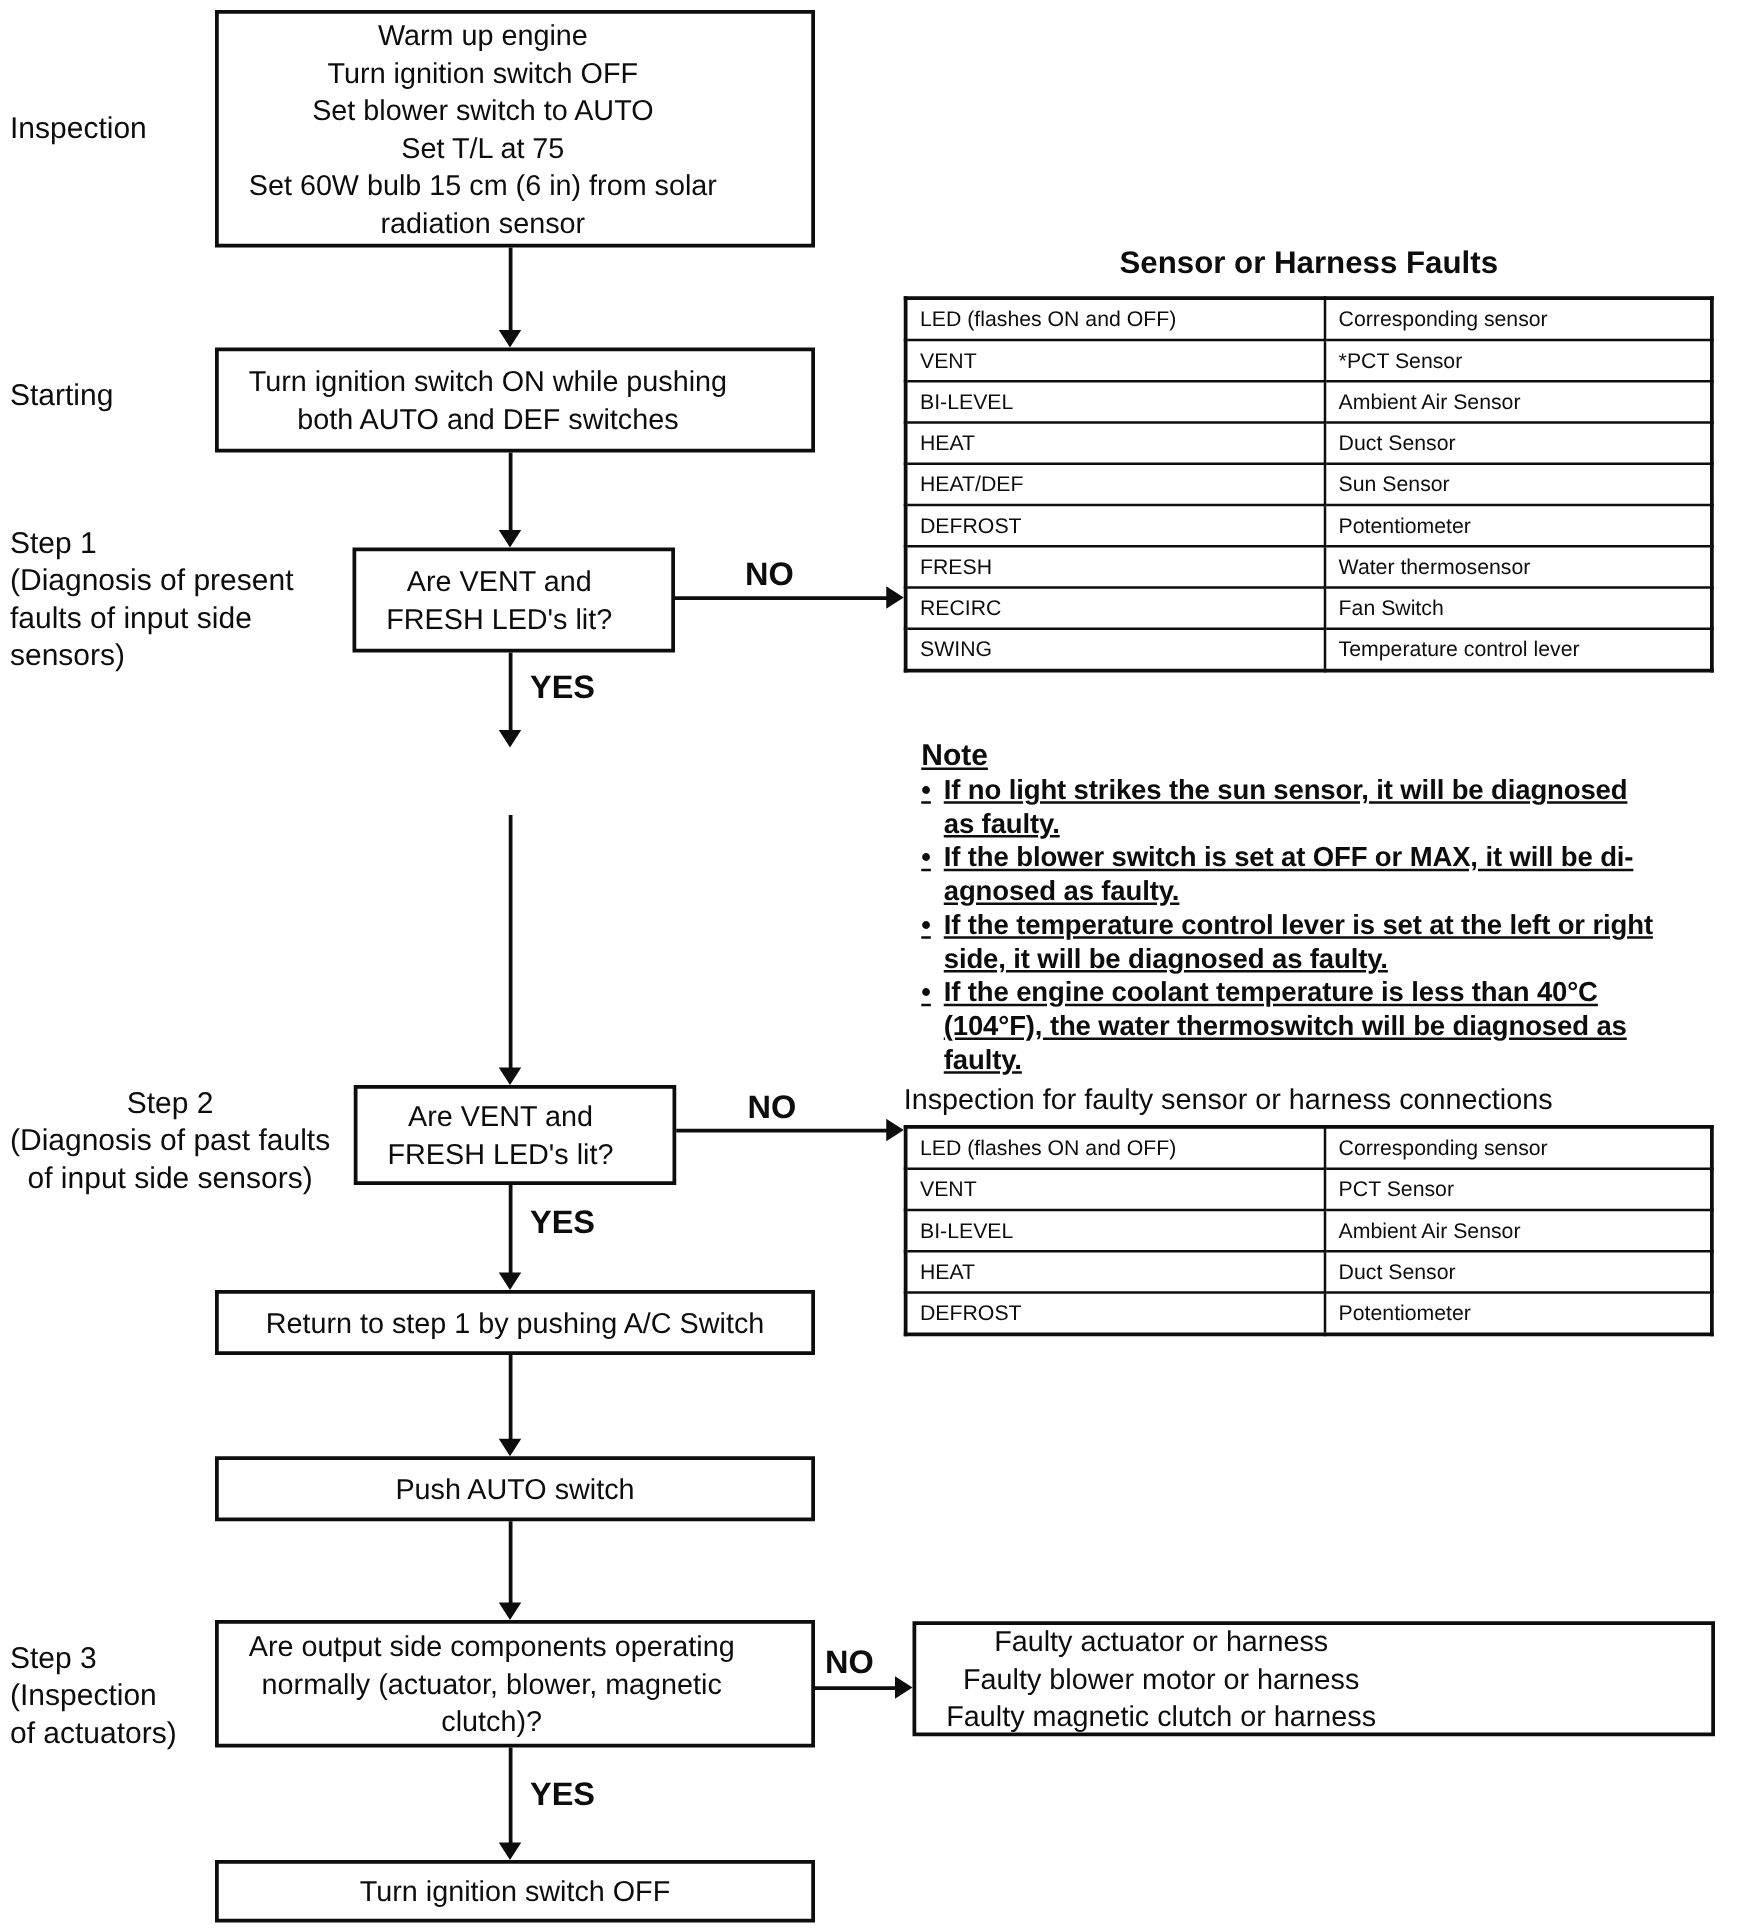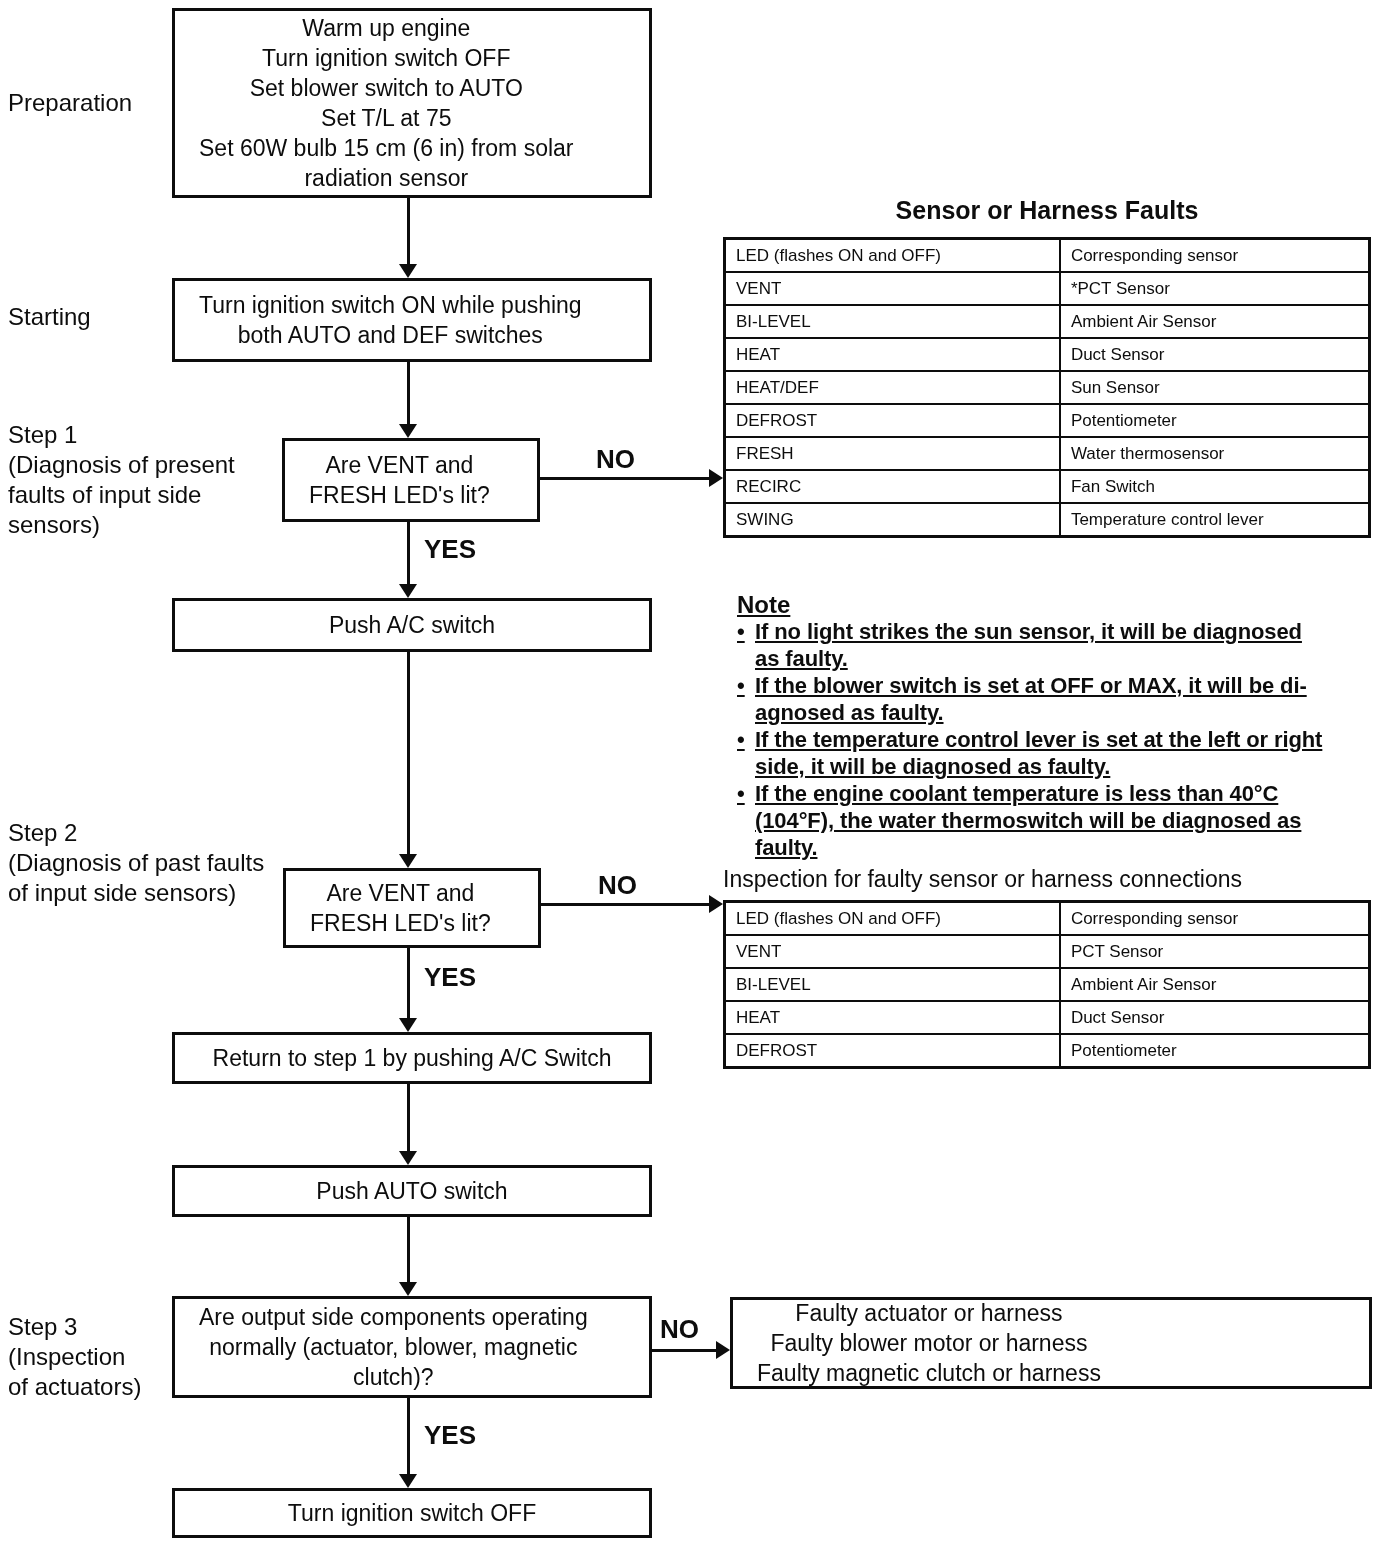--- a/index.html
+++ b/index.html
@@ -68,47 +68,46 @@
   .bullet-text{
     font-weight:bold;font-size:22px;line-height:27px;
     white-space:pre-line;letter-spacing:-0.1px;
   }
 </style>
 </head>
 <body>
 
 <div id="canvas">
 
-  <div class="side-label" style="top:88px;">Preparation</div>
+  <div class="side-label" style="top:88px;">Inspection</div>
   <div class="side-label" style="top:302px;">Starting</div>
   <div class="side-label" style="top:420px;">Step 1
 (Diagnosis of present
 faults of input side
 sensors)</div>
-  <div class="side-label" style="top:818px;">Step 2
+  <div class="side-label" style="top:868px;text-align:center;">Step 2
 (Diagnosis of past faults
 of input side sensors)</div>
   <div class="side-label" style="top:1312px;">Step 3
 (Inspection
 of actuators)</div>
 
   <div class="flowbox lefttext" style="left:172px;top:8px;width:480px;height:190px;">Warm up engine
 Turn ignition switch OFF
 Set blower switch to AUTO
 Set T/L at 75
 Set 60W bulb 15 cm (6 in) from solar
 radiation sensor</div>
 
   <div class="flowbox lefttext" style="left:172px;top:278px;width:480px;height:84px;">Turn ignition switch ON while pushing
 both AUTO and DEF switches</div>
 
   <div class="flowbox lefttext" style="left:282px;top:438px;width:258px;height:84px;">Are VENT and
 FRESH LED's lit?</div>
 
-  <div class="flowbox centered" style="left:172px;top:598px;width:480px;height:54px;">Push A/C switch</div>
 
   <div class="flowbox lefttext" style="left:283px;top:868px;width:258px;height:80px;">Are VENT and
 FRESH LED's lit?</div>
 
   <div class="flowbox centered" style="left:172px;top:1032px;width:480px;height:52px;">Return to step 1 by pushing A/C Switch</div>
 
   <div class="flowbox centered" style="left:172px;top:1165px;width:480px;height:52px;">Push AUTO switch</div>
 
   <div class="flowbox lefttext" style="left:172px;top:1296px;width:480px;height:102px;">Are output side components operating
 normally (actuator, blower, magnetic

